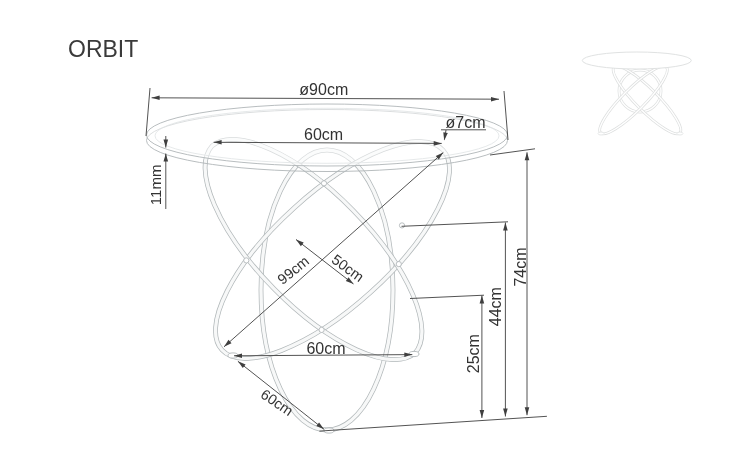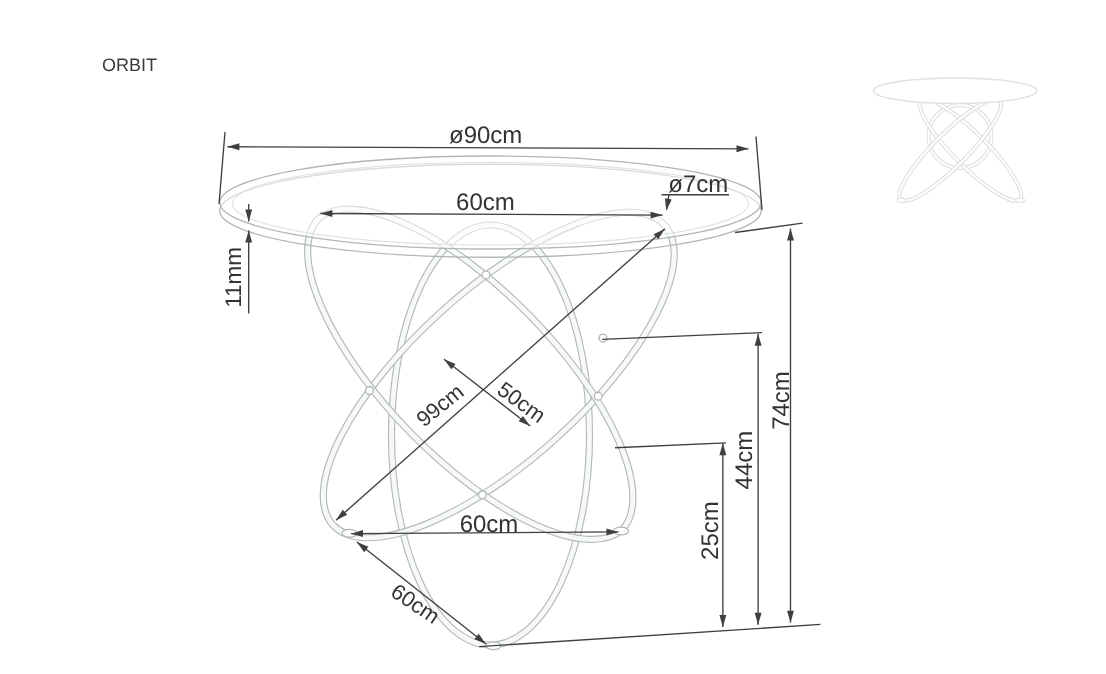--- a/index.html
+++ b/index.html
@@ -1,14 +1,14 @@
 <!DOCTYPE html>
 <html><head><meta charset="utf-8"><style>
 html,body{margin:0;padding:0;background:#fff;width:737px;height:449px;overflow:hidden}
-.title{position:absolute;left:68px;top:35.5px;font-family:"Liberation Sans",sans-serif;font-size:12px;color:#3a3a3a}
+.title{position:absolute;left:68px;top:35.5px;font-family:"Liberation Sans",sans-serif;font-size:23px;color:#3a3a3a}
 </style></head><body>
 <div class="title">ORBIT</div>
 <svg width="737" height="449" viewBox="0 0 737 449" style="position:absolute;left:0;top:0">
 <path d="M 327.0 150.0 A 140.0 66.0 90.0 0 0 327.0 430.0 A 140.0 66.0 90.0 0 0 327.0 150.0 Z" fill="none" stroke="#b2b8ba" stroke-width="4.8"></path>
 <path d="M 327.0 150.0 A 140.0 66.0 90.0 0 0 327.0 430.0 A 140.0 66.0 90.0 0 0 327.0 150.0 Z" fill="none" stroke="#f7f8f8" stroke-width="3.3"></path>
 <path d="M 222.0 350.0 A 149.0 57.0 -42.1 0 0 443.0 150.0 A 149.0 57.0 -42.1 0 0 222.0 350.0 Z" fill="none" stroke="#b2b8ba" stroke-width="4.8"></path>
 <path d="M 222.0 350.0 A 149.0 57.0 -42.1 0 0 443.0 150.0 A 149.0 57.0 -42.1 0 0 222.0 350.0 Z" fill="none" stroke="#f7f8f8" stroke-width="3.3"></path>
 <path d="M 212.0 146.0 A 145.0 57.0 45.6 0 0 415.0 353.0 A 145.0 57.0 45.6 0 0 212.0 146.0 Z" fill="none" stroke="#b2b8ba" stroke-width="4.8"></path>
 <path d="M 212.0 146.0 A 145.0 57.0 45.6 0 0 415.0 353.0 A 145.0 57.0 45.6 0 0 212.0 146.0 Z" fill="none" stroke="#f7f8f8" stroke-width="3.3"></path>
 <ellipse cx="233" cy="355.5" rx="5" ry="2.6" fill="#fff" stroke="#b2b8ba" stroke-width="0.9"></ellipse>

